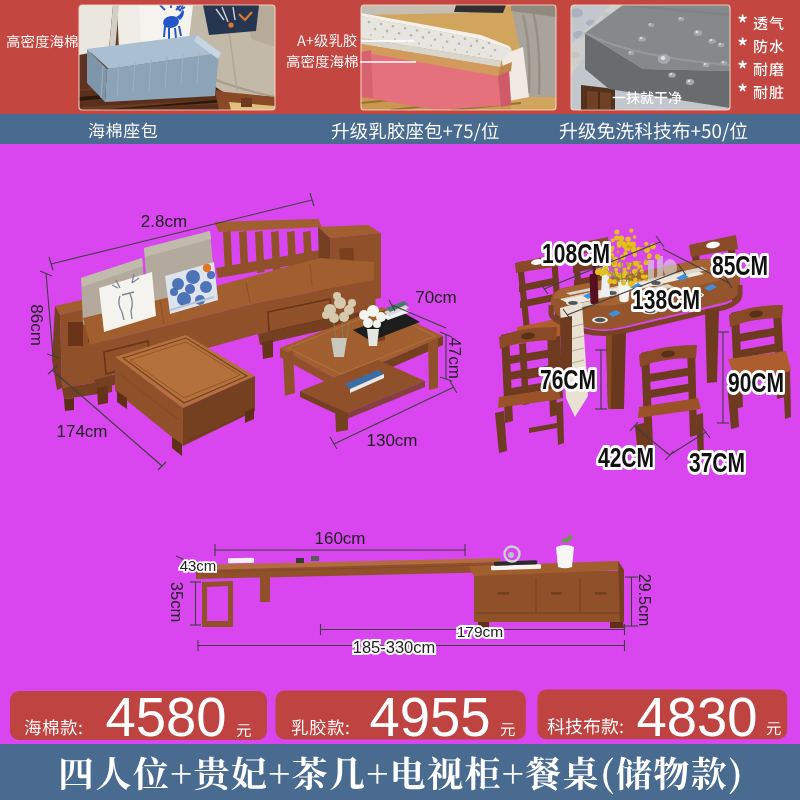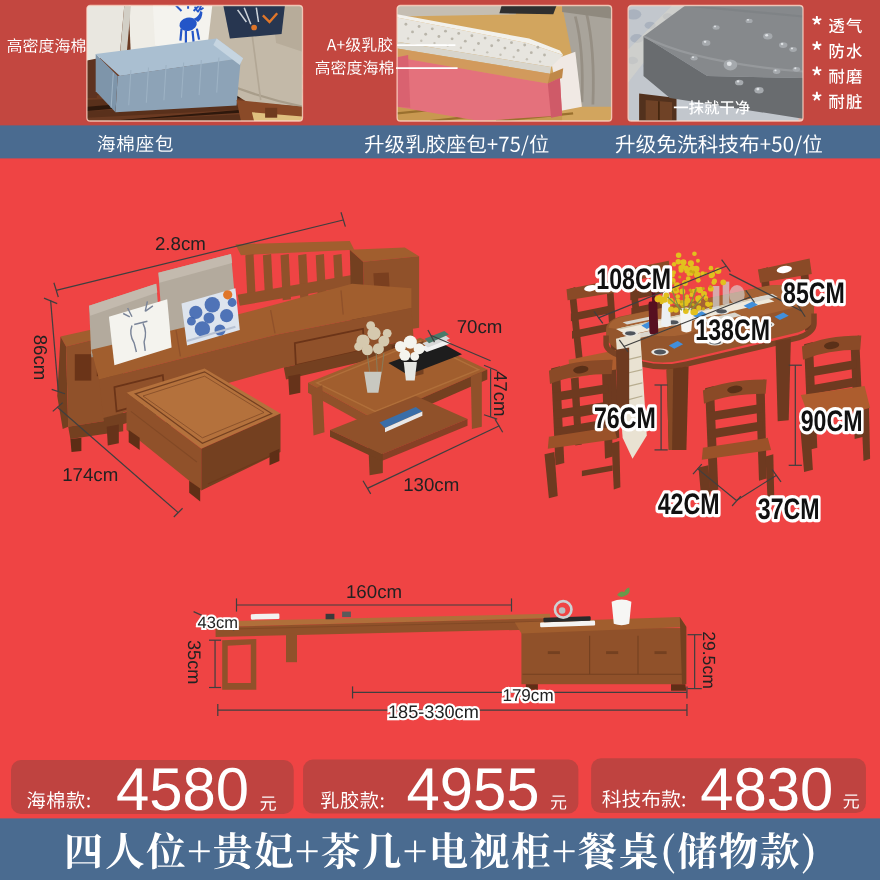--- a/index.html
+++ b/index.html
@@ -1,15 +1,15 @@
 <!DOCTYPE html>
 <html><head><meta charset="utf-8"><style>
 html,body{margin:0;padding:0;background:#fff;}
 *{font-family:"Liberation Sans",sans-serif;}
-#page{position:relative;width:800px;height:800px;overflow:hidden;background:#ef4444;}
+#page{position:relative;width:800px;height:800px;overflow:hidden;background:#d946ef;}
 </style></head><body>
 <div id="page">
 <svg width="800" height="800" viewBox="0 0 800 800">
 <defs>
 <clipPath id="clipP1">
           <rect x="0" y="0" width="196" height="105" rx="3"></rect>
         </clipPath>
 <clipPath id="clipP2">
           <rect x="0" y="0" width="195" height="105" rx="3"></rect>
         </clipPath>

